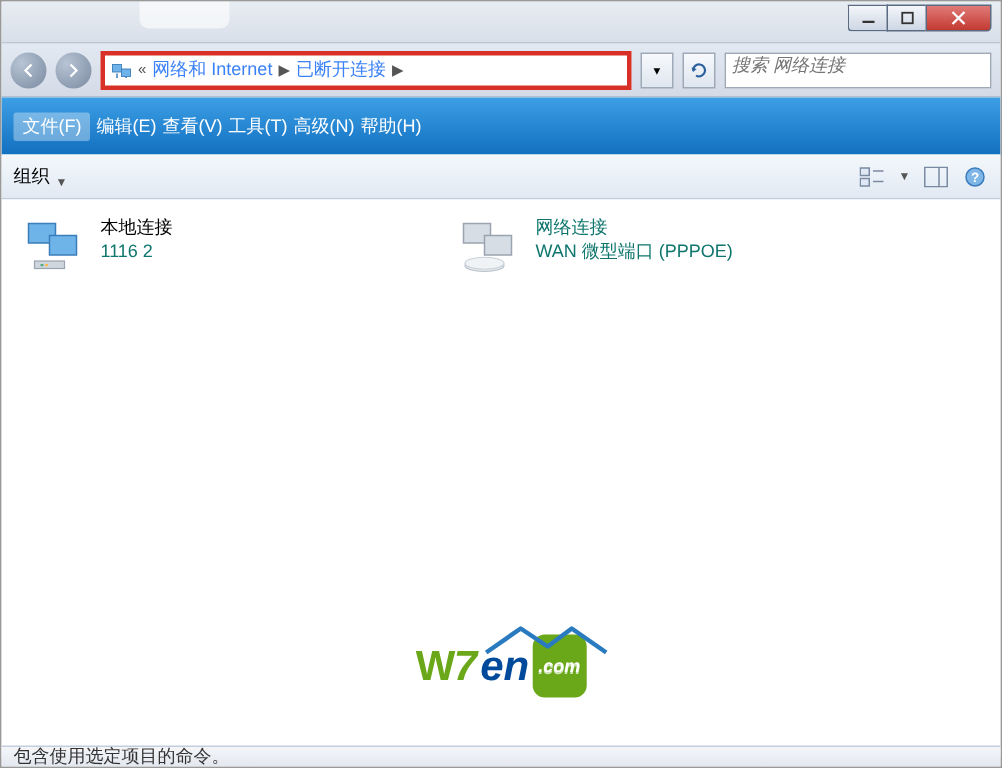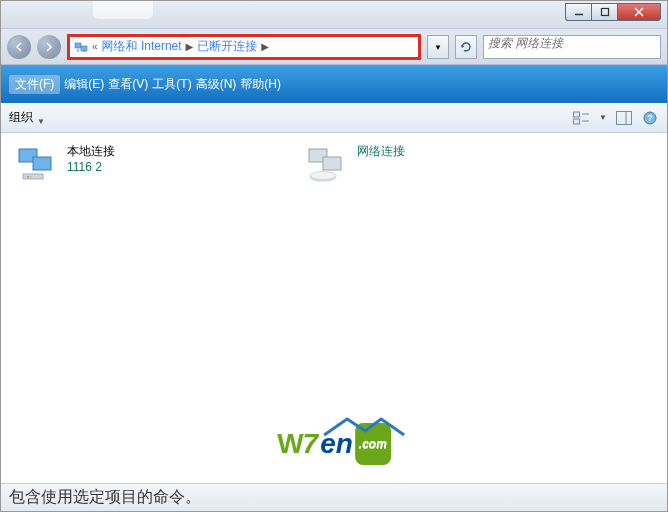--- a/index.html
+++ b/index.html
@@ -49,21 +49,21 @@
   .item-text .t1 { color:#000; }
   .item-text .t2, .item-text .t3 { color:#0f766e; }
   
   .watermark { position:absolute; left:50%; bottom:40px; transform:translateX(-50%); font-family: Arial, sans-serif; font-weight:bold; font-style:italic; font-size:28px; color:#004a9c; display:flex; align-items:center; gap:2px; text-shadow:0 1px 0 rgba(255,255,255,0.7);}
   .watermark .roof { position:absolute; top:-10px; left:42px; }
   .watermark .green { color:#6aa81a; font-style:normal; margin-right:-3px;}
   .watermark .seven { color:#6aa81a;}
   .watermark .com { font-size:12px; color:#fff; background:#6aa81a; border-radius:8px; padding:14px 4px; vertical-align:super;}
   
   
-  .statusbar { position:absolute; bottom:0; left:0; right:0; height:28px; background: linear-gradient(to bottom,#f4f6f9,#e3e8ef); border-top:1px solid #c3cedd; display:flex; align-items:center; padding:0 8px; font-size:16px; color:#333;}
+  .statusbar { position:absolute; bottom:0; left:0; right:0; height:14px; background: linear-gradient(to bottom,#f4f6f9,#e3e8ef); border-top:1px solid #c3cedd; display:flex; align-items:center; padding:0 8px; font-size:12px; color:#333;}
   
   
   .net-monitor { fill:#6fb4e8; stroke:#3a7dbb; }
   .net-monitor-off { fill:#d6dde5; stroke:#9aa4b0; }
 </style>
 </head>
 <body>
 
 <div class="titlebar">
   <div class="titlebar-left-decor"></div>
@@ -189,20 +189,21 @@
       <div class="item-icon">
         <svg width="44" height="44" viewBox="0 0 44 44">
           <rect x="4" y="6" width="18" height="13" class="net-monitor-off" stroke-width="1"></rect>
           <rect x="18" y="14" width="18" height="13" class="net-monitor-off" stroke-width="1"></rect>
           <ellipse cx="18" cy="34" rx="13" ry="4" fill="#e6eaee" stroke="#b8c0c8" stroke-width="0.8"></ellipse>
           <ellipse cx="18" cy="32.5" rx="13" ry="4" fill="#f0f3f6" stroke="#c8d0d8" stroke-width="0.8"></ellipse>
         </svg>
       </div>
       <div class="item-text">
         <span class="t2">网络连接</span>
+        <span class="t3">WAN 微型端口 (PPPOE)</span>
       </div>
     </div>
 
 
   </div>
 
   <div class="watermark">
     <svg class="roof" width="90" height="26" viewBox="0 0 90 26">
       <path d="M5 22 L28 6 L46 18 L62 6 L85 22" fill="none" stroke="#2a7ac0" stroke-width="3" stroke-linejoin="round"></path>
     </svg>

